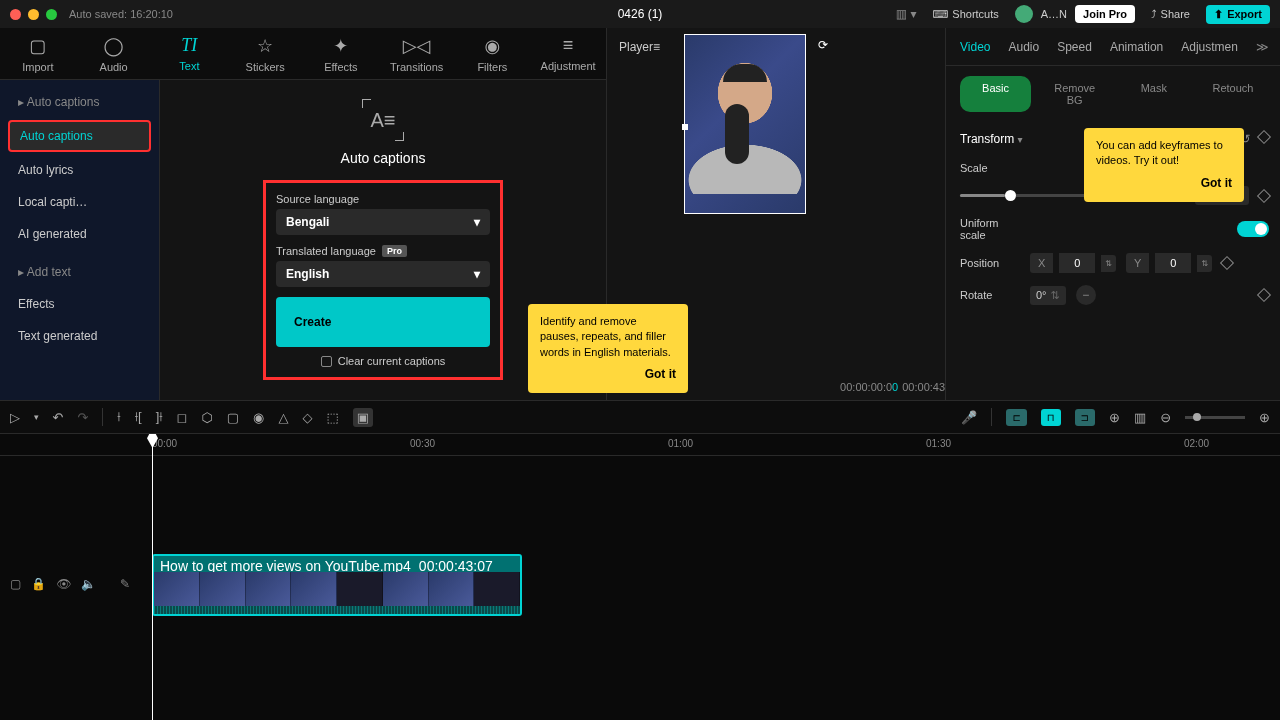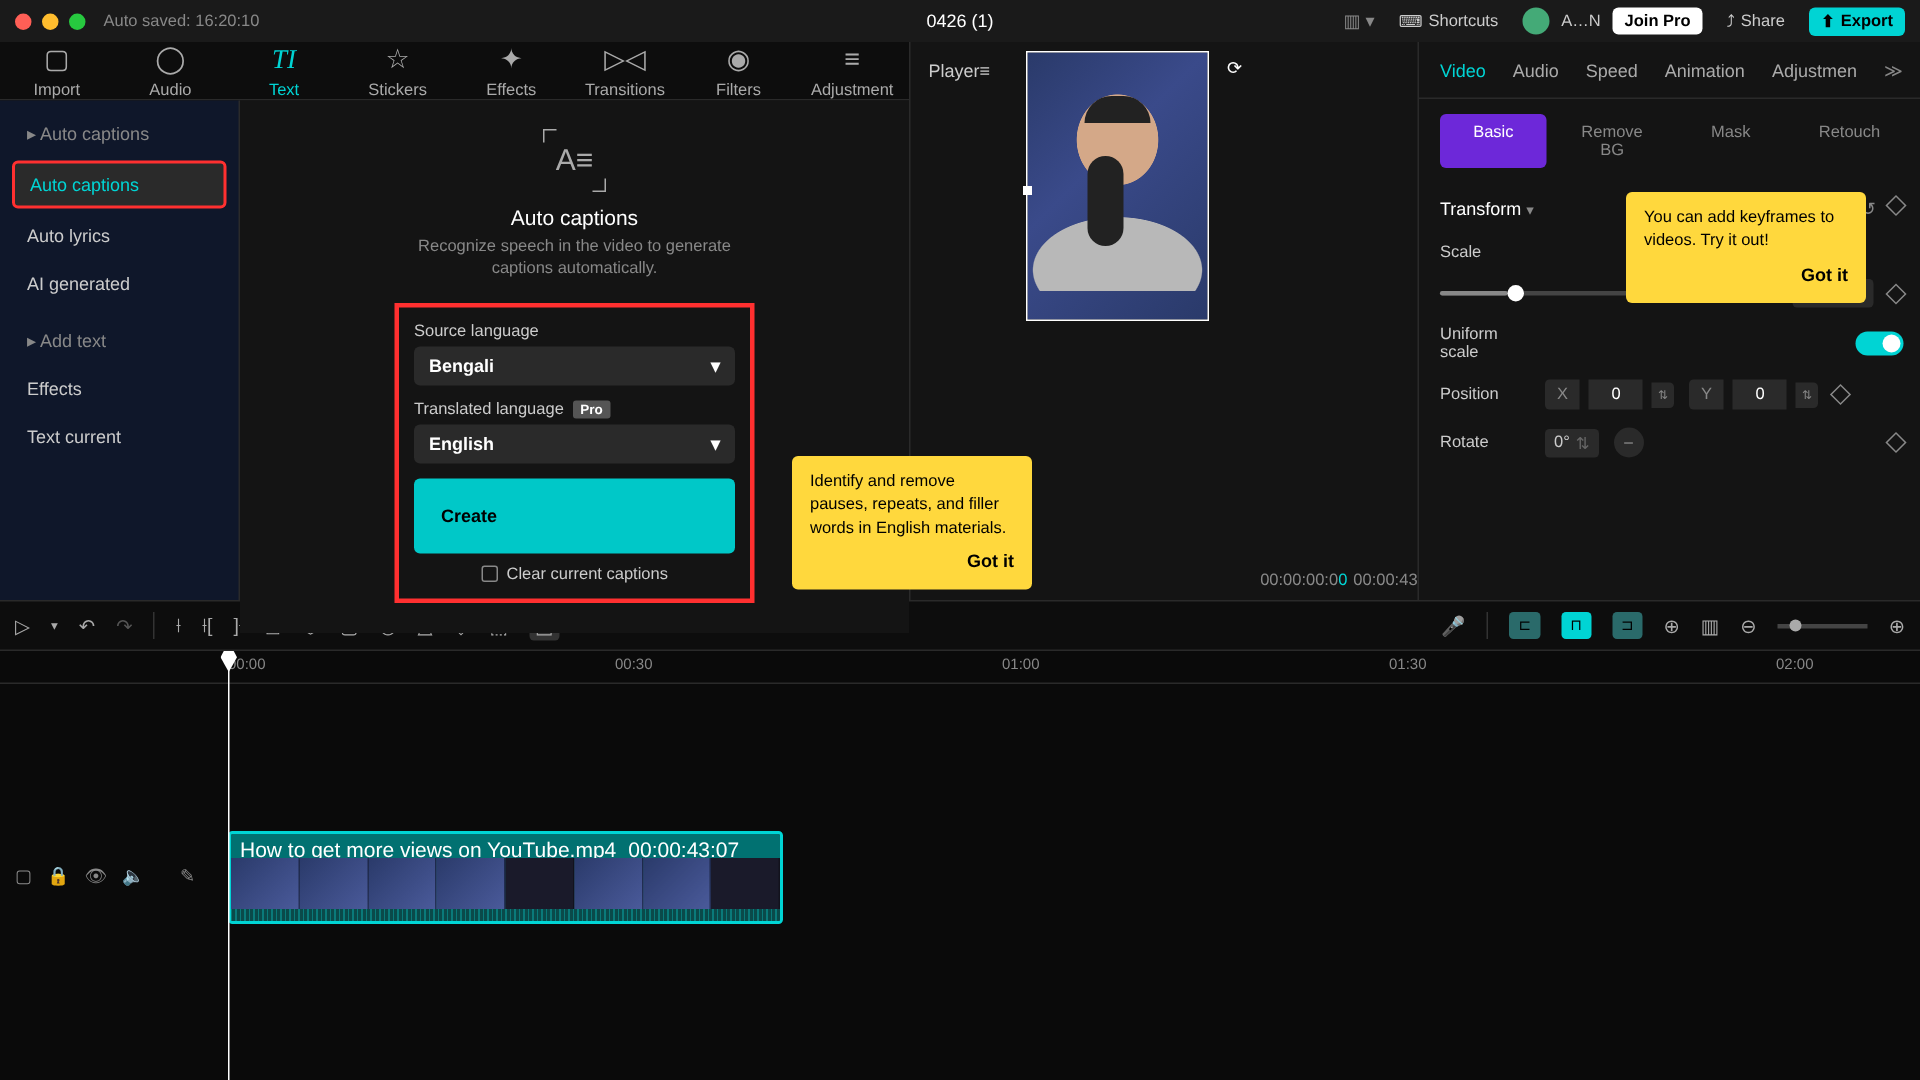--- a/index.html
+++ b/index.html
@@ -65,21 +65,21 @@
 .pc-right { display:flex; gap:10px; align-items:center; color:#aaa; }
 .ratio { border:1px solid #888; padding:1px 4px; font-size:9px; border-radius:2px; }
 
 
 .props { flex:1; background:#141414; display:flex; flex-direction:column; position:relative; }
 .proptabs { height:38px; display:flex; align-items:center; gap:18px; padding:0 14px; border-bottom:1px solid #2a2a2a; font-size:12px; }
 .proptab { color:#aaa; cursor:pointer; }
 .proptab.active { color:#00d4d4; }
 .subtabs { display:flex; padding:10px 14px; gap:8px; }
 .subtab { flex:1; text-align:center; padding:6px; font-size:11px; color:#888; border-radius:4px; }
-.subtab.active { background:#6d28d9; color:#fff; }
+.subtab.active { background:#15803d; color:#fff;border-radius:10px; }
 .section-title { color:#fff; font-size:12px; padding:10px 14px; display:flex; align-items:center; justify-content:space-between; }
 .proprow { display:flex; align-items:center; padding:6px 14px; gap:10px; }
 .proprow .lbl { width:60px; color:#ccc; font-size:11px; }
 .slider { flex:1; height:3px; background:#444; position:relative; border-radius:2px; }
 .slider .fill { position:absolute; height:100%; background:#888; width:20%; border-radius:2px; }
 .slider .knob { position:absolute; width:11px; height:11px; background:#fff; border-radius:50%; top:-4px; left:20%; }
 .valbox { background:#2a2a2a; padding:3px 6px; font-size:11px; border-radius:3px; display:flex; align-items:center; gap:4px; }
 .keyf { width:10px; height:10px; transform:rotate(45deg); border:1px solid #888; }
 .toggle { width:32px; height:16px; background:#00d4d4; border-radius:8px; position:relative; margin-left:auto; }
 .toggle::after { content:''; position:absolute; width:12px; height:12px; background:#fff; border-radius:50%; top:2px; right:2px; }
@@ -179,31 +179,31 @@
             <span class="ticon">≡</span>
             <span>Adjustment</span>
           </div>
     </div>
     <div style="display:flex;flex:1;">
       <div class="leftcol" style="width:160px;">
         <div class="sidebar">
           <div class="sbitem group">▸ <span>Auto captions</span></div>
           <div class="sbitem sel hlred">Auto captions</div>
           <div class="sbitem">Auto lyrics</div>
+          <div class="sbitem">Local capti…</div>
           <div class="sbitem">AI generated</div>
           <div class="sbitem group" style="margin-top:6px;">▸ <span>Add text</span></div>
           <div class="sbitem">Effects</div>
-          <div class="sbitem">Text current</div>
+          <div class="sbitem">Text generated</div>
         </div>
       </div>
 
       <div class="centerpanel">
         <div class="ac-icon">A≡</div>
         <div class="ac-title">Auto captions</div>
-        <div class="ac-desc">Recognize speech in the video to generate captions automatically.</div>
         <div class="formbox">
           <div class="fld-label">Source language</div>
           <div class="select">
             <span>Bengali</span>
                 <span>▾</span>
           </div>
           <div class="fld-label">
             <span>Translated language</span>
             <span class="probadge">Pro</span>
           </div>

